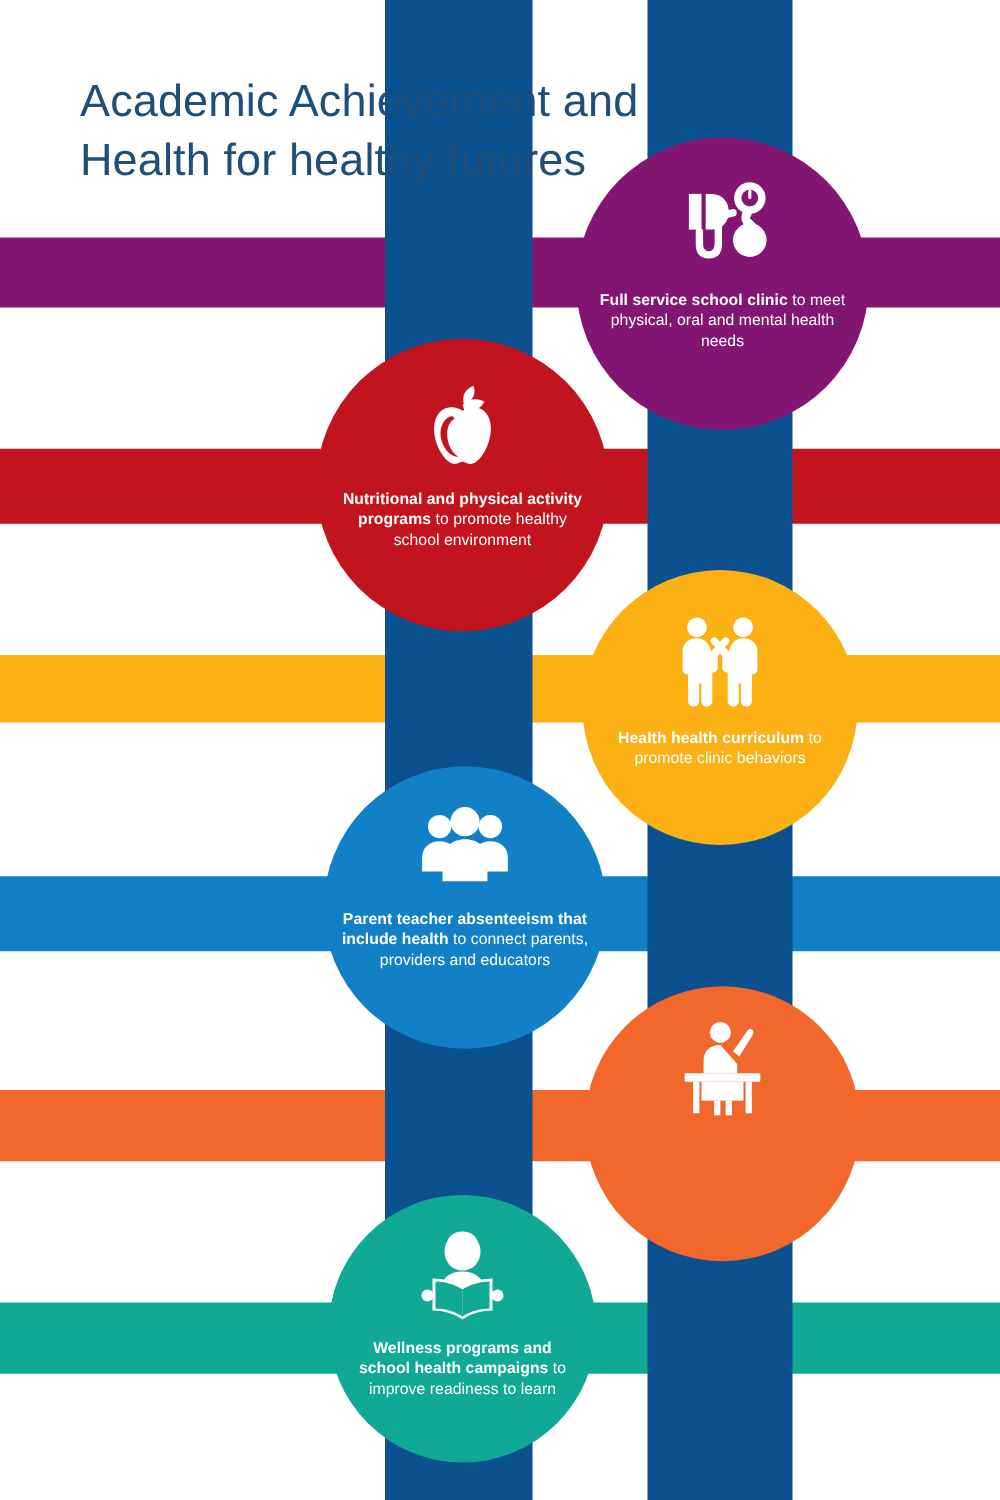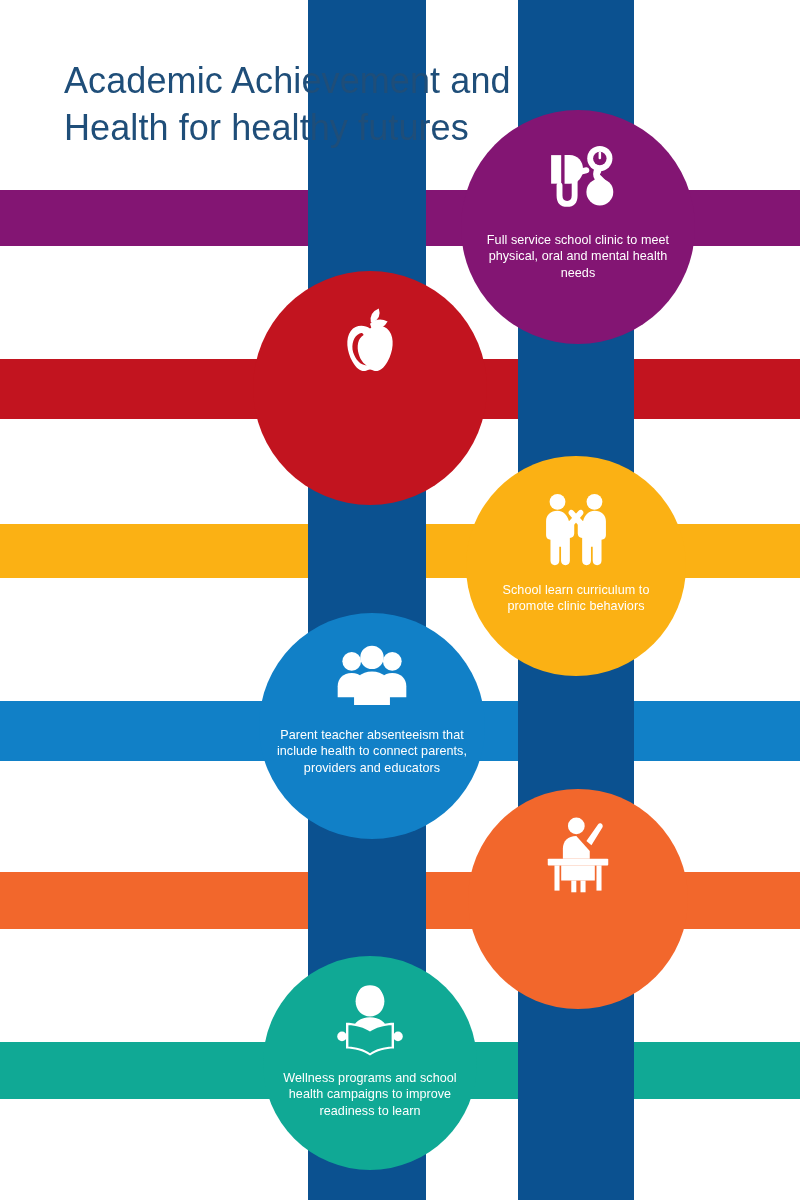--- a/index.html
+++ b/index.html
@@ -49,21 +49,21 @@
   }
   .node-icon svg { display: block; }
 
   .node-text {
     font-size: 12.6px;
     line-height: 1.30;
     letter-spacing: 0.05px;
     padding: 0 14px;
     color: #ffffff;
   }
-  .node-text b { font-weight: 400; }
+  .node-text b { font-weight: 700; }
 
   
   #title {
     position: absolute;
     left: 64px;
     top: 58px;
     width: 470px;
     color: #1f4e79;
     font-size: 36px;
     line-height: 1.30;
@@ -109,31 +109,32 @@
       </div>
       <div class="node" style="left: 253px; top: 271px; width: 234px; height: 234px; background: rgb(194, 20, 31);">
         <div class="node-icon" style="margin-top: 32px;">
           <svg width="80" height="80" viewBox="0 0 100 100" fill="none">
         <path d="M51 24 q-2 -12 10 -17 4 12 -8 18 z" fill="#ffffff"></path>
         <path d="M50 26 q10 -9 22 -3 -6 11 -20 9 z" fill="#ffffff"></path>
         <path d="M50 32 c-7 -5 -18 -5 -24 3 -7 9 -5 26 2 38 5 9 11 13 16 12 3 -1 4 -2 6 -2 2 0 3 1 6 2 5 1 11 -3 16 -12 7 -12 9 -29 2 -38 -6 -8 -17 -8 -24 -3z" fill="#ffffff"></path>
         <path d="M42 40 c-7 4 -9 14 -6 24 2 7 6 12 10 14 -8 0 -14 -7 -17 -16 -3 -11 1 -21 8 -24 2 -1 4 -1 5 2z" fill="#c2141f"></path>
       </svg>
         </div>
+        <div class="node-text" style="margin-top: 8px;"><b>Nutritional and physical activity programs</b><span> to promote healthy school environment</span></div>
       </div>
       <div class="node" style="left: 466px; top: 456px; width: 220px; height: 220px; background: rgb(251, 177, 20);">
         <div class="node-icon" style="margin-top: 30px;">
           <svg width="88" height="88" viewBox="0 0 100 100" fill="none">
         <circle cx="29" cy="18" r="9" fill="#ffffff"></circle>
         <circle cx="71" cy="18" r="9" fill="#ffffff"></circle>
         <path d="M29 28 c-8 0 -13 5 -13 12 v16 c0 3 2 5 5 5 l0 24 c0 3 2 5 5 5 3 0 5 -2 5 -5 l0 -16 2 0 0 16 c0 3 2 5 5 5 3 0 5 -2 5 -5 l0 -26 c3 0 5 -2 5 -5 l0 -10 10 -12 c2 -3 -2 -7 -5 -4 l-11 12 c-2 -8 -7 -12 -13 -12z" fill="#ffffff"></path>
         <path d="M71 28 c8 0 13 5 13 12 v16 c0 3 -2 5 -5 5 l0 24 c0 3 -2 5 -5 5 -3 0 -5 -2 -5 -5 l0 -16 -2 0 0 16 c0 3 -2 5 -5 5 -3 0 -5 -2 -5 -5 l0 -26 c-3 0 -5 -2 -5 -5 l0 -10 -10 -12 c-2 -3 2 -7 5 -4 l11 12 c2 -8 7 -12 13 -12z" fill="#ffffff"></path>
       </svg>
         </div>
-        <div class="node-text" style="margin-top: 8px;"><b>School learn curriculum</b><span> to promote clinic behaviors</span></div>
+        <div class="node-text" style="margin-top: 8px;"><b>Health health curriculum</b><span> to promote clinic behaviors</span></div>
       </div>
       <div class="node" style="left: 259px; top: 613px; width: 226px; height: 226px; background: rgb(17, 128, 199);">
         <div class="node-icon" style="margin-top: 28px;">
           <svg width="78" height="78" viewBox="0 0 100 100" fill="none">
         <circle cx="24" cy="26" r="12" fill="#ffffff"></circle>
         <path d="M24 41 c-11 0 -18 7 -18 17 l0 14 36 0 0 -14 c0 -10 -7 -17 -18 -17z" fill="#ffffff"></path>
         <circle cx="76" cy="26" r="12" fill="#ffffff"></circle>
         <path d="M76 41 c11 0 18 7 18 17 l0 14 -36 0 0 -14 c0 -10 7 -17 18 -17z" fill="#ffffff"></path>
         <circle cx="50" cy="21" r="15" fill="#ffffff"></circle>
         <path d="M50 39 c-14 0 -23 9 -23 21 l0 22 46 0 0 -22 c0 -12 -9 -21 -23 -21z" fill="#ffffff"></path>

